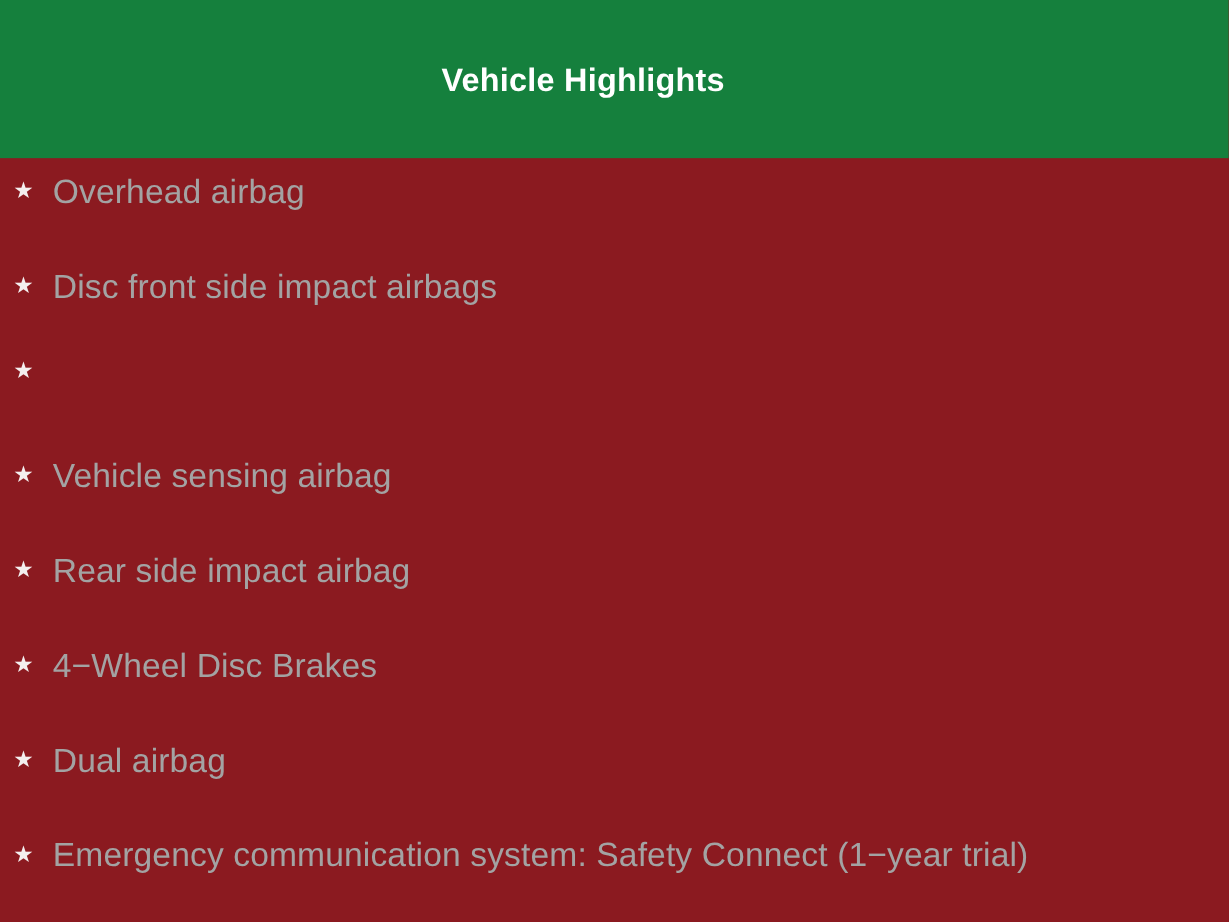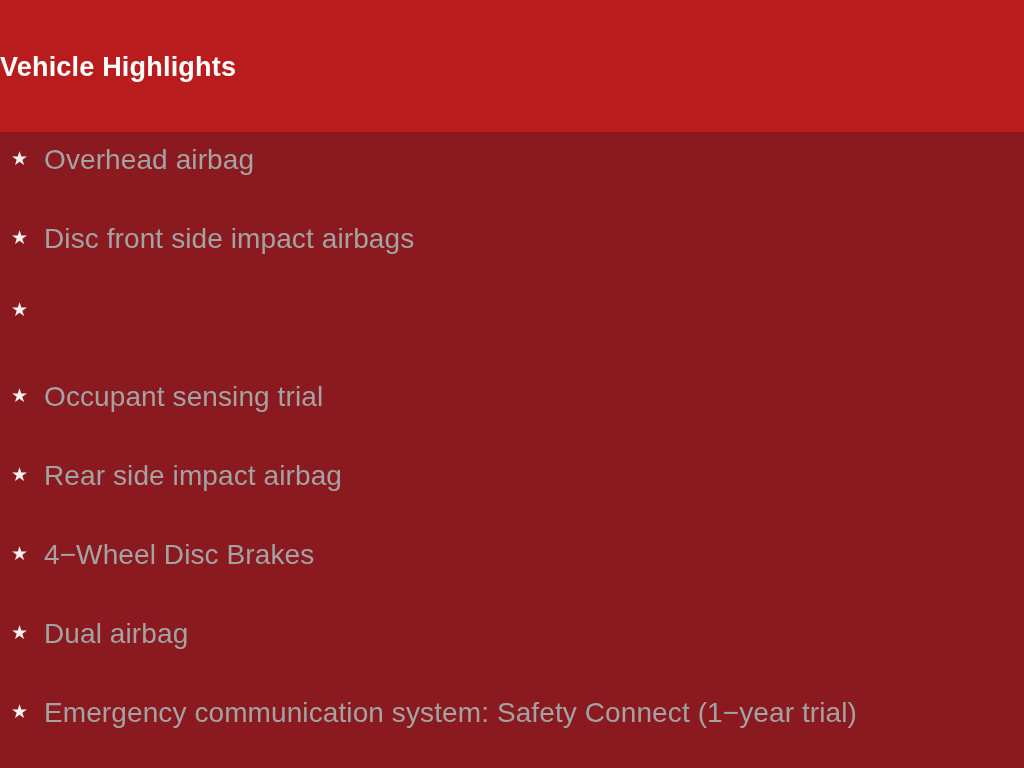--- a/index.html
+++ b/index.html
@@ -23,24 +23,24 @@
     background: #8b1a20;
     display: flex;
     flex-direction: column;
   }
 
   
   .header-band {
     position: relative;
     flex: 0 0 132px;
     height: 132px;
-    background: #b91c1c;
+    background: #15803d;
     display: flex;
     align-items: center;
-    justify-content: flex-start;
+    justify-content: center;
     box-sizing: border-box;
     padding: 0 52px 0 0;
   }
 
   .header-title {
     color: #ffffff;
     font-size: 27px;
     font-weight: bold;
     letter-spacing: 0.2px;
     line-height: 1.1;
@@ -112,21 +112,21 @@
         <span class="bullet-star">★</span>
         <span class="highlight-label">Disc front side impact airbags</span>
       </li>
 
       <li class="highlight-item">
         <span class="bullet-star">★</span>
       </li>
 
       <li class="highlight-item">
         <span class="bullet-star">★</span>
-        <span class="highlight-label">Occupant sensing trial</span>
+        <span class="highlight-label">Vehicle sensing airbag</span>
       </li>
 
       <li class="highlight-item">
         <span class="bullet-star">★</span>
         <span class="highlight-label">Rear side impact airbag</span>
       </li>
 
       <li class="highlight-item">
         <span class="bullet-star">★</span>
         <span class="highlight-label">4−Wheel Disc Brakes</span>

